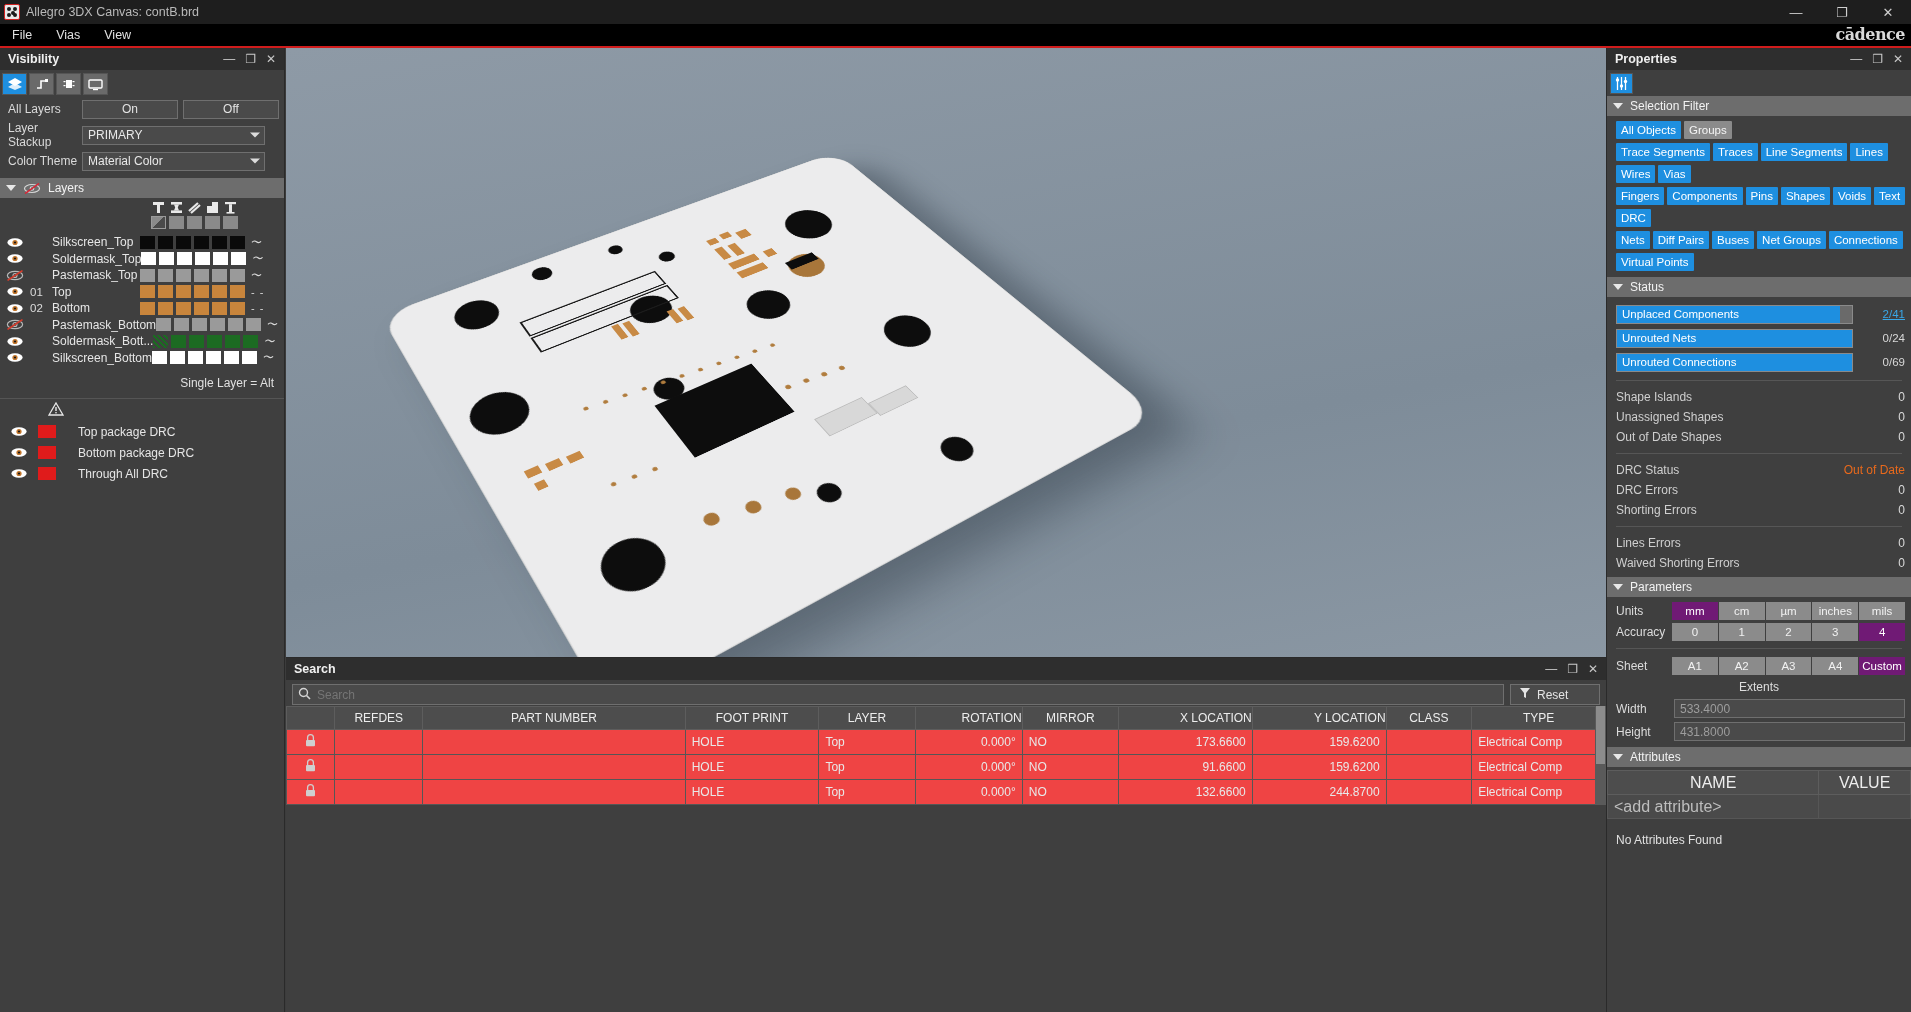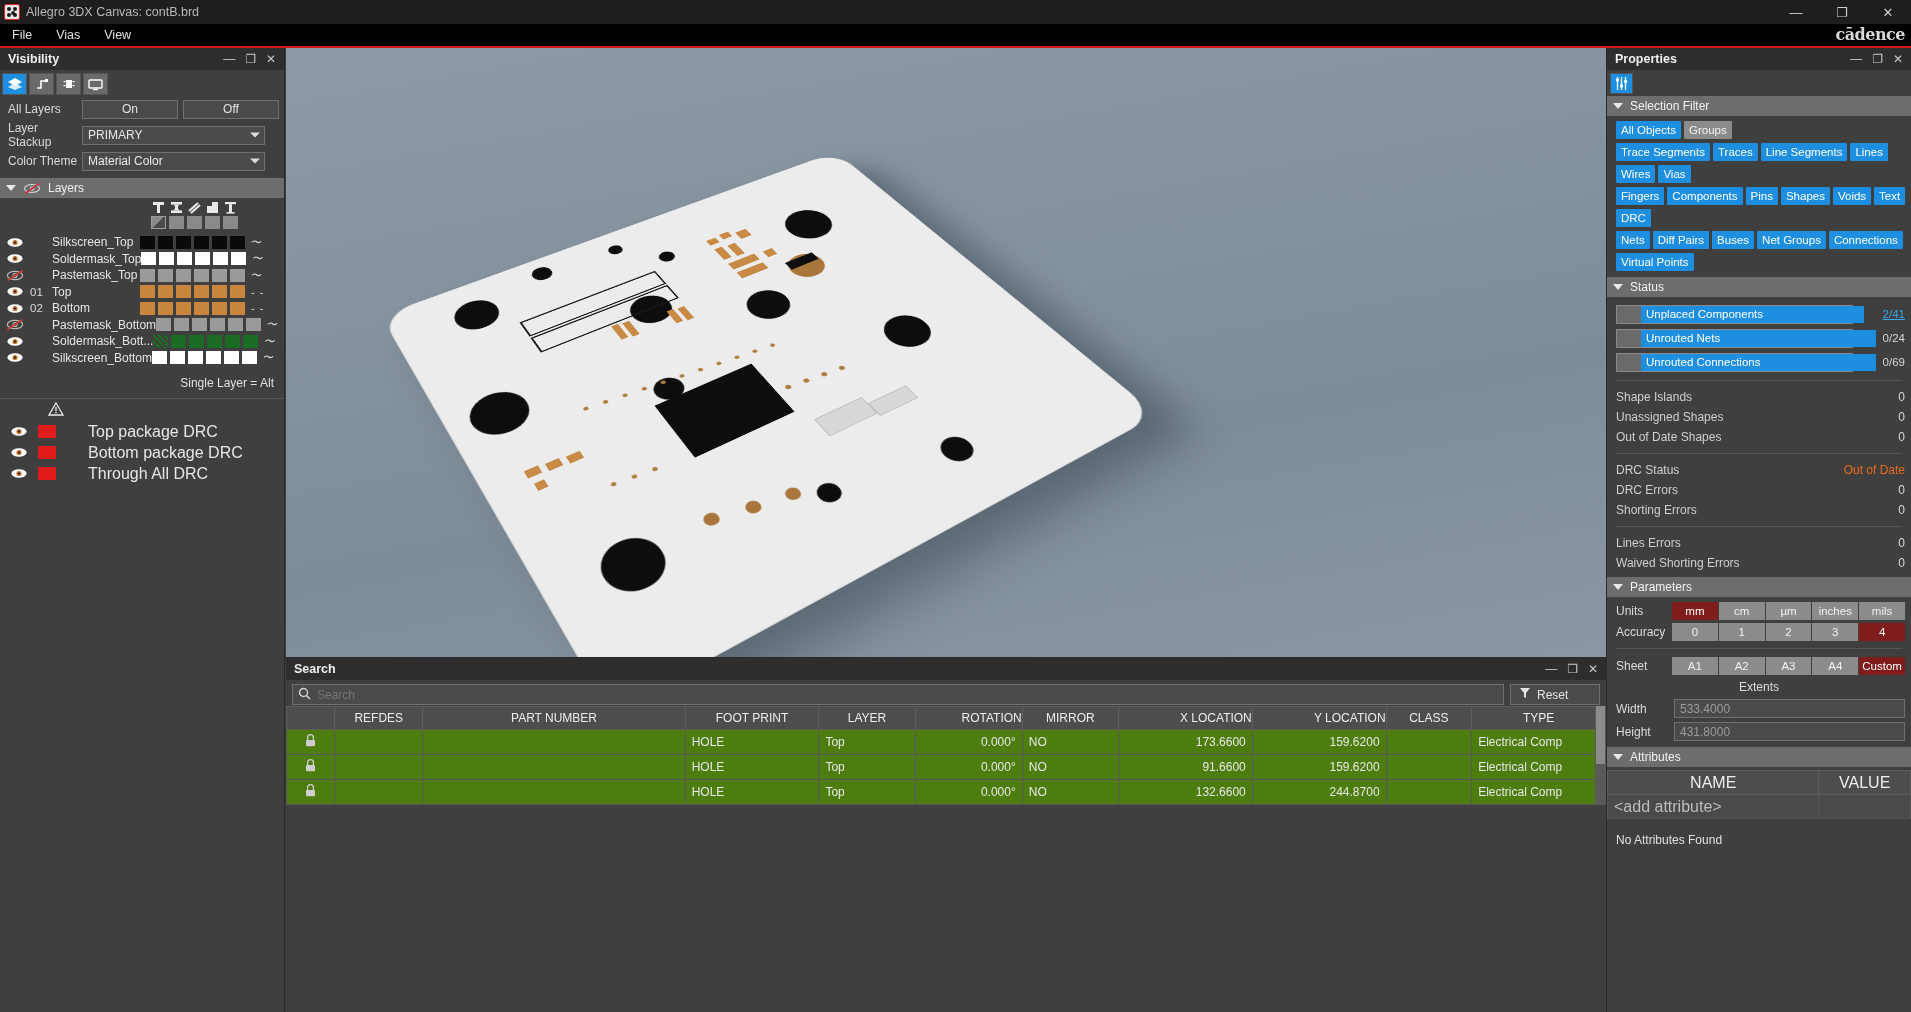--- a/index.html
+++ b/index.html
@@ -115,21 +115,21 @@
   .lrow .swatches { display:flex; gap:3px; }
   .lrow .swatches i { width:15px;height:13px; display:block; }
   .lrow .tail { margin-left:6px; color:#d8d8d8; font-size:11px; letter-spacing:1px;}
 
   .single-layer { text-align:right; padding:10px 10px 0 0; font-size:12px; color:#e0e0e0;}
   .drc-sep { border-top:1px solid #555; margin:8px 0 0 0; }
   .drc-hdr { display:flex; align-items:center; height:22px; padding-left:48px; }
   .drc-row { display:flex; align-items:center; height:21px; }
   .drc-row .eye { width:38px; display:flex; justify-content:center; }
   .drc-row .box { width:18px;height:13px; background:#e01b1b; }
-  .drc-row .lbl { font-size:16px; color:#e6e6e6; margin-left:32px;}
+  .drc-row .lbl { font-size:12px; color:#e6e6e6; margin-left:22px;}
 
   
   #canvas {
     position:absolute; left:286px; right:305px; top:0; bottom:0;
     background:linear-gradient(170deg,#8e9aa6 0%,#7e8c99 45%,#9aa5b0 100%);
     overflow:hidden;
   }
   #board {
     position:absolute; left:175px; top:50px; width:580px; height:530px;
     transform:perspective(1100px) rotateX(46deg) rotateZ(-32deg);
@@ -173,21 +173,21 @@
     border:1px solid #6a6a6a; border-bottom:none;
   }
   .tab.active { background:#1e8fe0; border-color:#1e8fe0; color:#fff;}
 
   #tbl { width:100%; border-collapse:collapse; font-size:12px; table-layout:fixed;}
   #tbl th {
     background:#4d4d4d; color:#ededed; font-weight:normal; height:23px;
     border:1px solid #5d5d5d; position:relative; font-size:12px;
   }
   #tbl td {
-    background:#4d7c0f; color:#e8e8e8; height:25px; border:1px solid #565656;
+    background:#ef4444; color:#e8e8e8; height:25px; border:1px solid #565656;
     padding:0 6px; overflow:hidden; white-space:nowrap;
   }
   #tbl td.num, #tbl th.num { text-align:right; }
   .lockcell { text-align:center; }
   #tbl-wrap { margin-top:0; position:relative; }
   #vscroll { position:absolute; right:0; top:0; width:11px; bottom:0; background:#5a5a5a;}
   #vscroll .thumb{ position:absolute;left:1px;right:1px;top:0;height:58px;background:#8c8c8c;}
 
   
   #properties {
@@ -201,38 +201,38 @@
     color:#fff; margin:0 3px 4px 0; line-height:14px; border-radius:1px;
   }
   .fchip.off { background:#8b8b8b; color:#f5f5f5; }
   #filter-chips { padding:5px 0 2px 9px; }
 
   .statusrow { display:flex; align-items:center; padding:0 6px 0 9px; height:24px; gap:6px;}
   .statusbar-out {
     flex:1; height:19px; background:#6a6a6a; border:1px solid #8a8a8a; position:relative;
   }
   .statusbar-in { position:absolute; left:0; top:0; bottom:0; background:#1e8fe0;
-     display:flex;align-items:center;padding-left:5px;color:#fff;font-size:11.5px;margin-left:24px;}
+     display:flex;align-items:center;padding-left:5px;color:#fff;font-size:11.5px;}
   .statusrow .val { width:46px; text-align:right; font-size:11.5px; color:#d8d8d8;}
   .statusrow .val.link { color:#39a7e8; text-decoration:underline; }
 
   .kvrow { display:flex; align-items:center; height:20px; padding:0 6px 0 9px;}
   .kvrow .k { flex:1; font-size:12px; color:#cfcfcf;}
   .kvrow .v { font-size:12px; color:#d9d9d9;}
   .kvrow .v.warn { color:#e8691c;}
   .hsep { border-top:1px solid #565656; margin:6px 9px 6px 9px;}
 
   .prow { display:flex; align-items:center; height:21px; padding:0 6px 0 9px; gap:0;}
   .prow .k { width:56px; font-size:12px; color:#dcdcdc;}
   .btngrp { flex:1; display:flex; gap:1px; }
   .btngrp .b {
     flex:1; height:18px; background:#8b8b8b; color:#f2f2f2; font-size:11.5px;
     display:flex;align-items:center;justify-content:center;
   }
-  .btngrp .b.sel { background:#7f1d1d; color:#fff;}
+  .btngrp .b.sel { background:#701a75; color:#fff;}
   .extents { text-align:center; font-size:12px; color:#dedede; padding:4px 0 3px 0;}
   .frow { display:flex; align-items:center; height:23px; padding:0 6px 0 9px; gap:6px;}
   .frow .k { width:52px; font-size:12px; color:#dcdcdc;}
   .frow .f { flex:1; height:19px; background:#4a4a4a;border:1px solid #6f6f6f;
      display:flex;align-items:center;padding-left:5px;font-size:12px;color:#9d9d9d;}
 
   #attr-tbl { width:100%; border-collapse:collapse; font-size:16px; margin-top:3px;}
   #attr-tbl th { background:#4d4d4d;color:#ededed;font-weight:normal;height:24px;
      border:1px solid #5d5d5d;}
   #attr-tbl td { background:#4a4a4a;color:#bdbdbd;height:24px;border:1px solid #565656;

